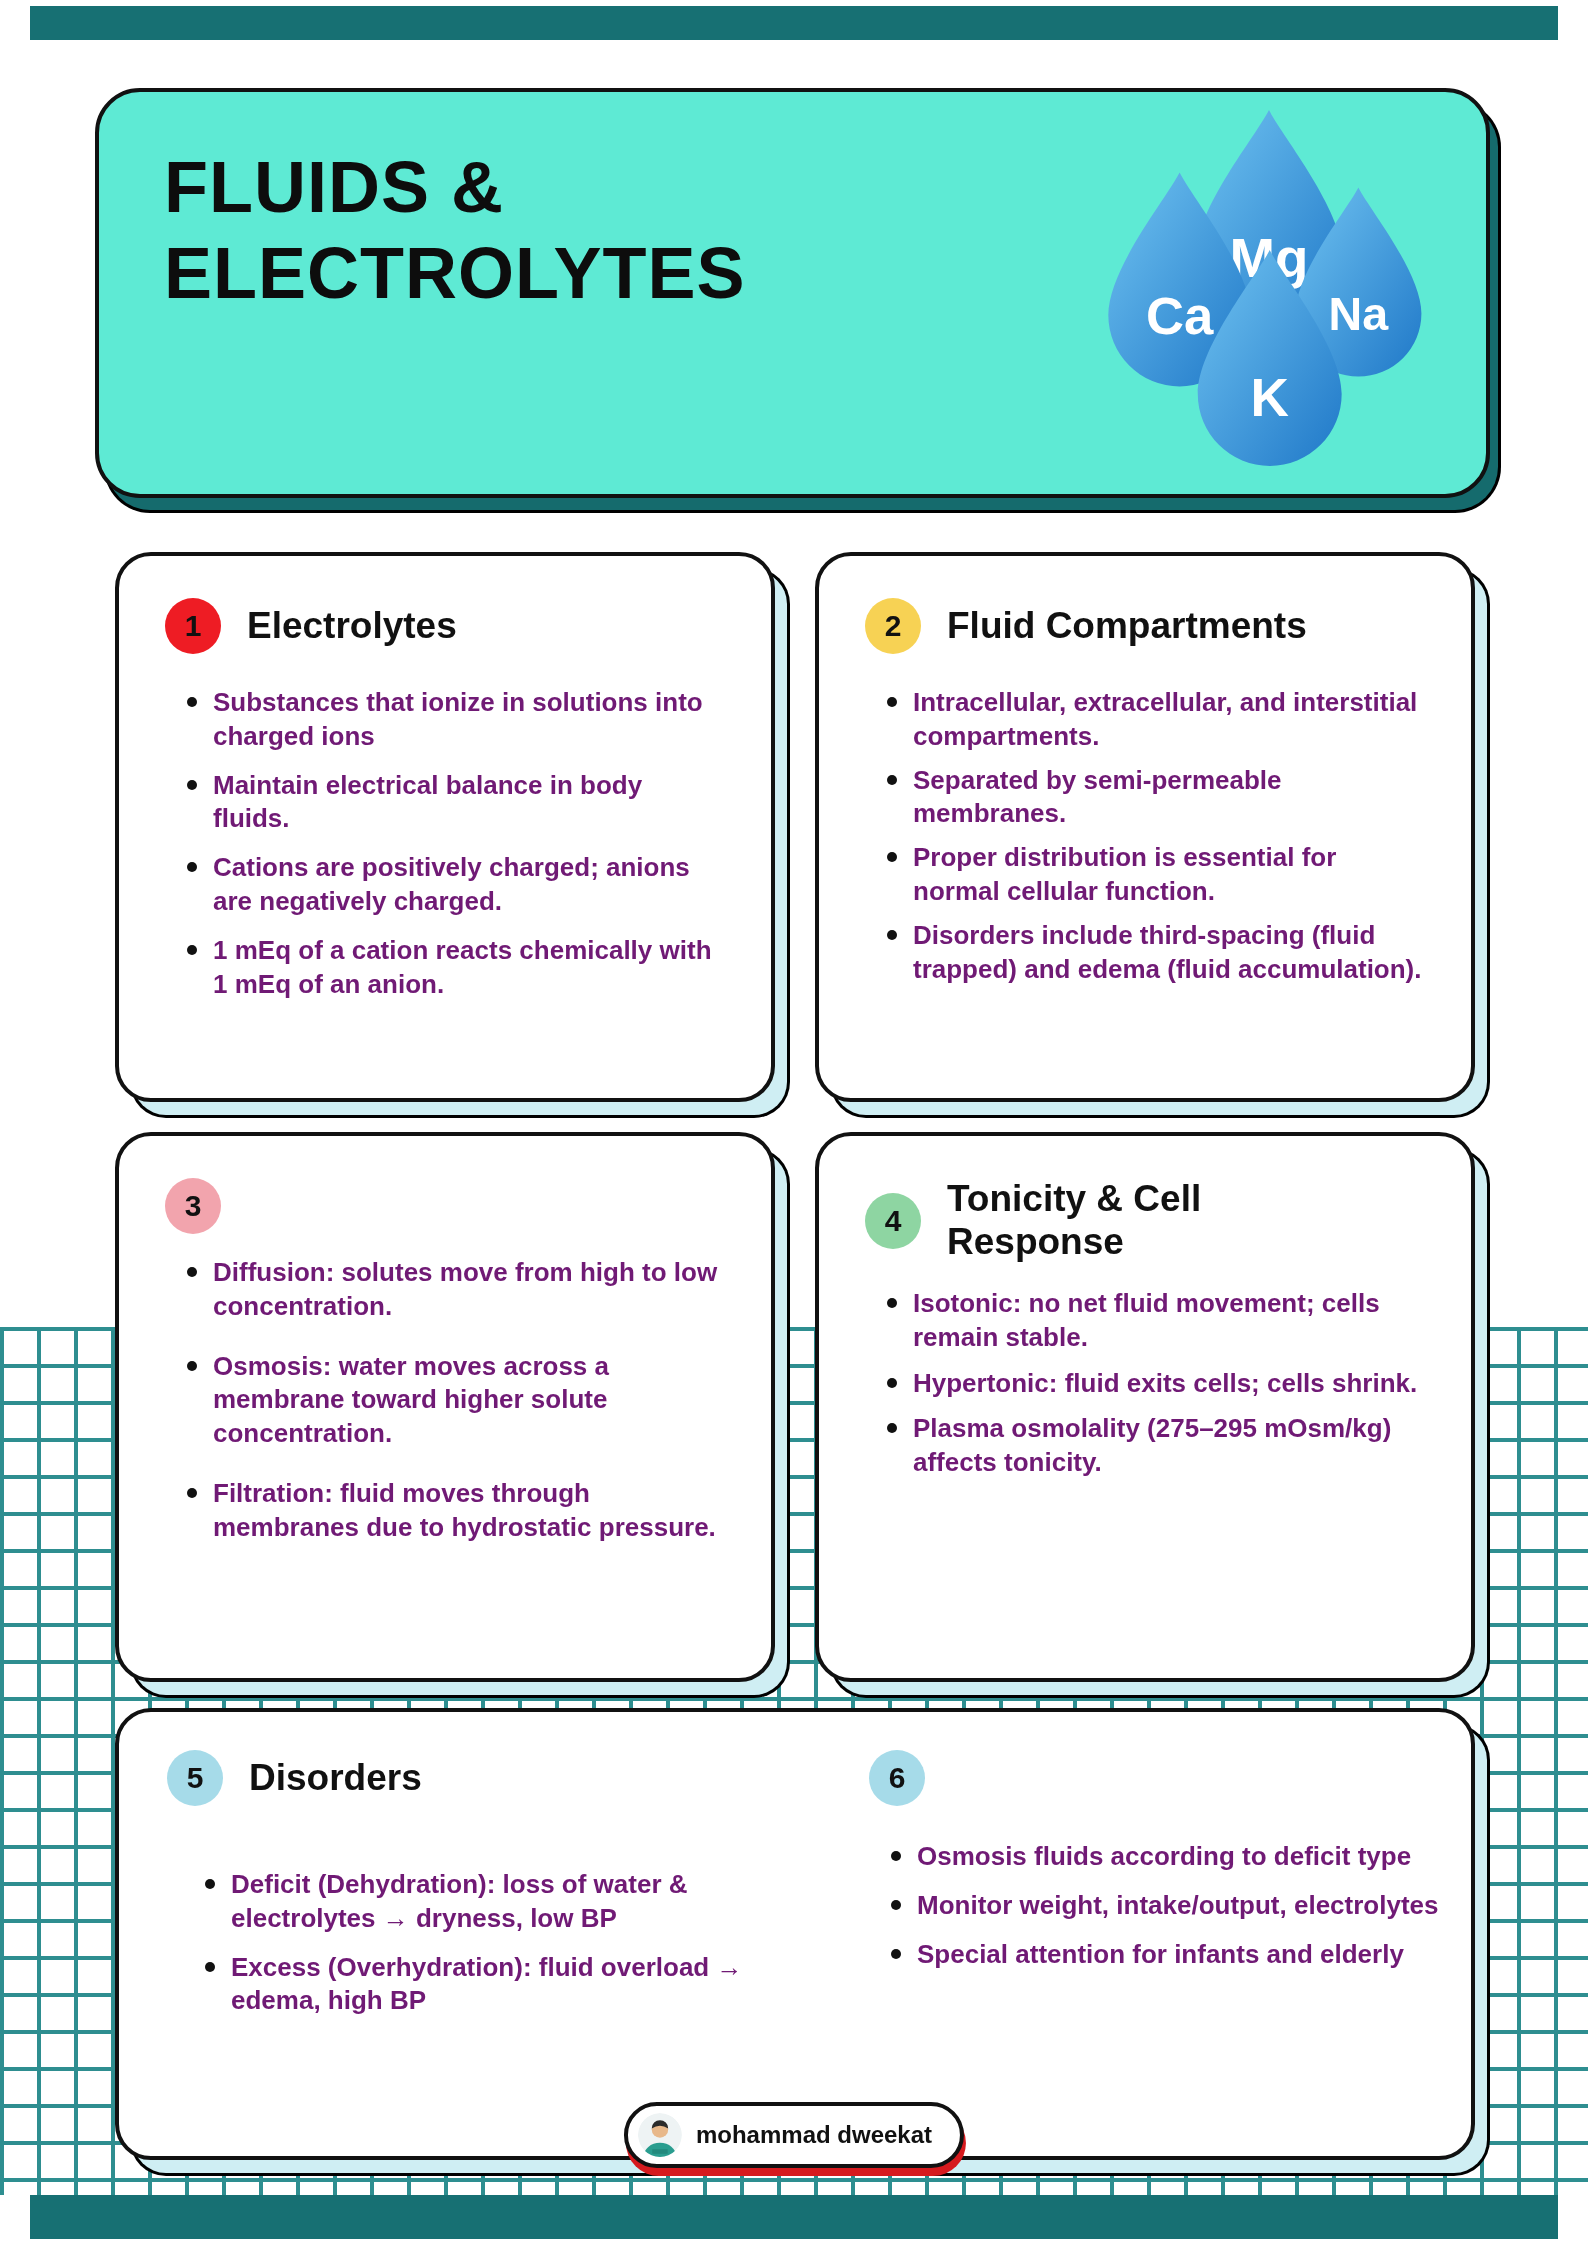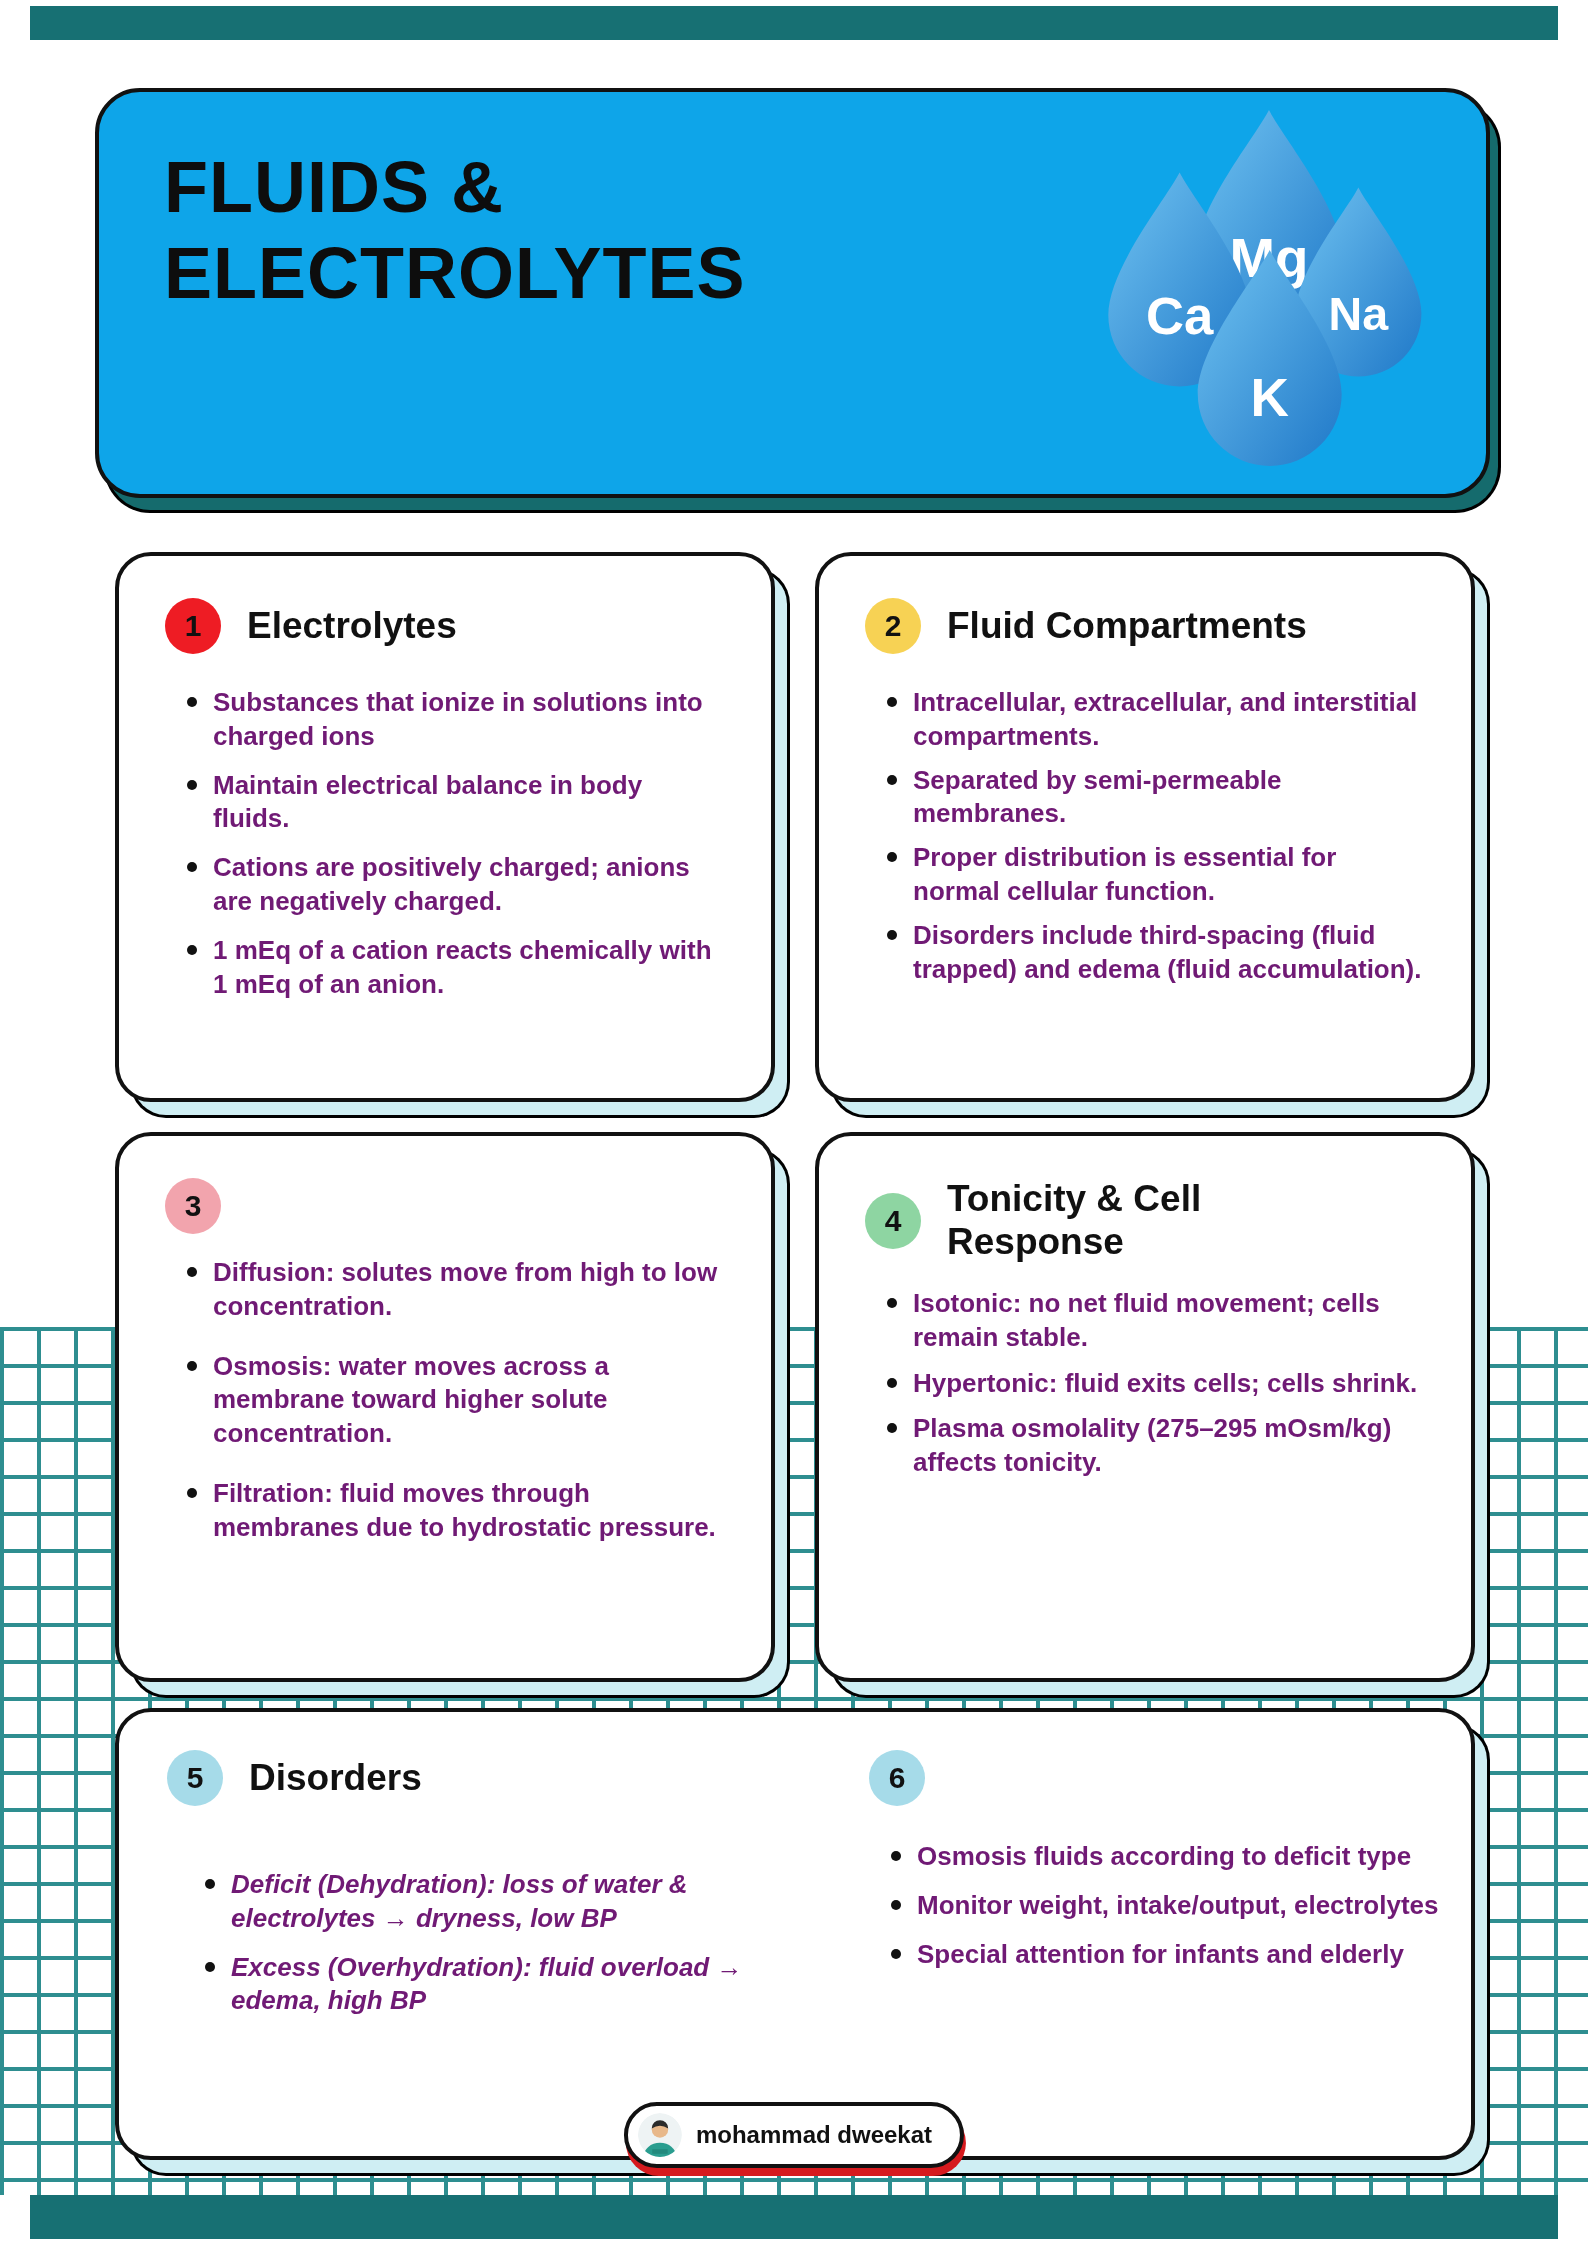--- a/index.html
+++ b/index.html
@@ -14,21 +14,21 @@
 
   .grid-bg { position:absolute; left:0; right:0; top:1327px; bottom:50px; z-index:0;
     background-color:#ffffff;
     background-image:
       linear-gradient(#2e8e90 4px, transparent 4px),
       linear-gradient(90deg, #2e8e90 4px, transparent 4px);
     background-size:37px 37px;
   }
 
   .header-card { position:absolute; left:95px; top:88px; width:1395px; height:410px;
-    background:#0ea5e9; border:4px solid #111; border-radius:45px; z-index:2;
+    background:#5eead4; border:4px solid #111; border-radius:45px; z-index:2;
     box-shadow: 10px 14px 0 -2px #156b6d, 10px 14px 0 1px #000;
   }
   .title { position:absolute; left:65px; top:52px; margin:0;
     font-size:72px; font-weight:800; line-height:1.2; letter-spacing:1px; color:#0d0d0d; }
   .title .tl { display:block; }
 
   .drops { position:absolute; right:55px; top:18px; width:330px; height:365px; }
   .droplabel { fill:#ffffff; font-weight:bold; font-size:34px; text-anchor:middle;
     font-family:"Liberation Sans", sans-serif; }
 
@@ -149,21 +149,21 @@
       <li>Plasma osmolality (275–295 mOsm/kg) affects tonicity.</li>
     </ul>
   </section>
 
   <section class="card wide" style="left:115px; top:1708px; width:1360px; height:452px; padding:0;">
     <div class="col" style="left:48px; top:38px; width:590px;">
       <div class="card-head">
         <span class="num" style="background: rgb(166, 219, 233);">5</span>
         <h2 class="card-title">Disorders</h2>
       </div>
-      <ul class="bullets" style="margin-top:62px; margin-left:30px;font-style:italic;">
+      <ul class="bullets" style="margin-top:62px; margin-left:30px;">
         <li>Deficit (Dehydration): loss of water &amp; electrolytes → dryness, low BP</li>
         <li>Excess (Overhydration): fluid overload → edema, high BP</li>
       </ul>
     </div>
     <div class="col" style="left:750px; top:38px; width:570px;">
       <div class="card-head">
         <span class="num" style="background: rgb(166, 219, 233);">6</span>
       </div>
       <ul class="bullets" style="margin-top:34px;">
         <li>Osmosis fluids according to deficit type</li>

